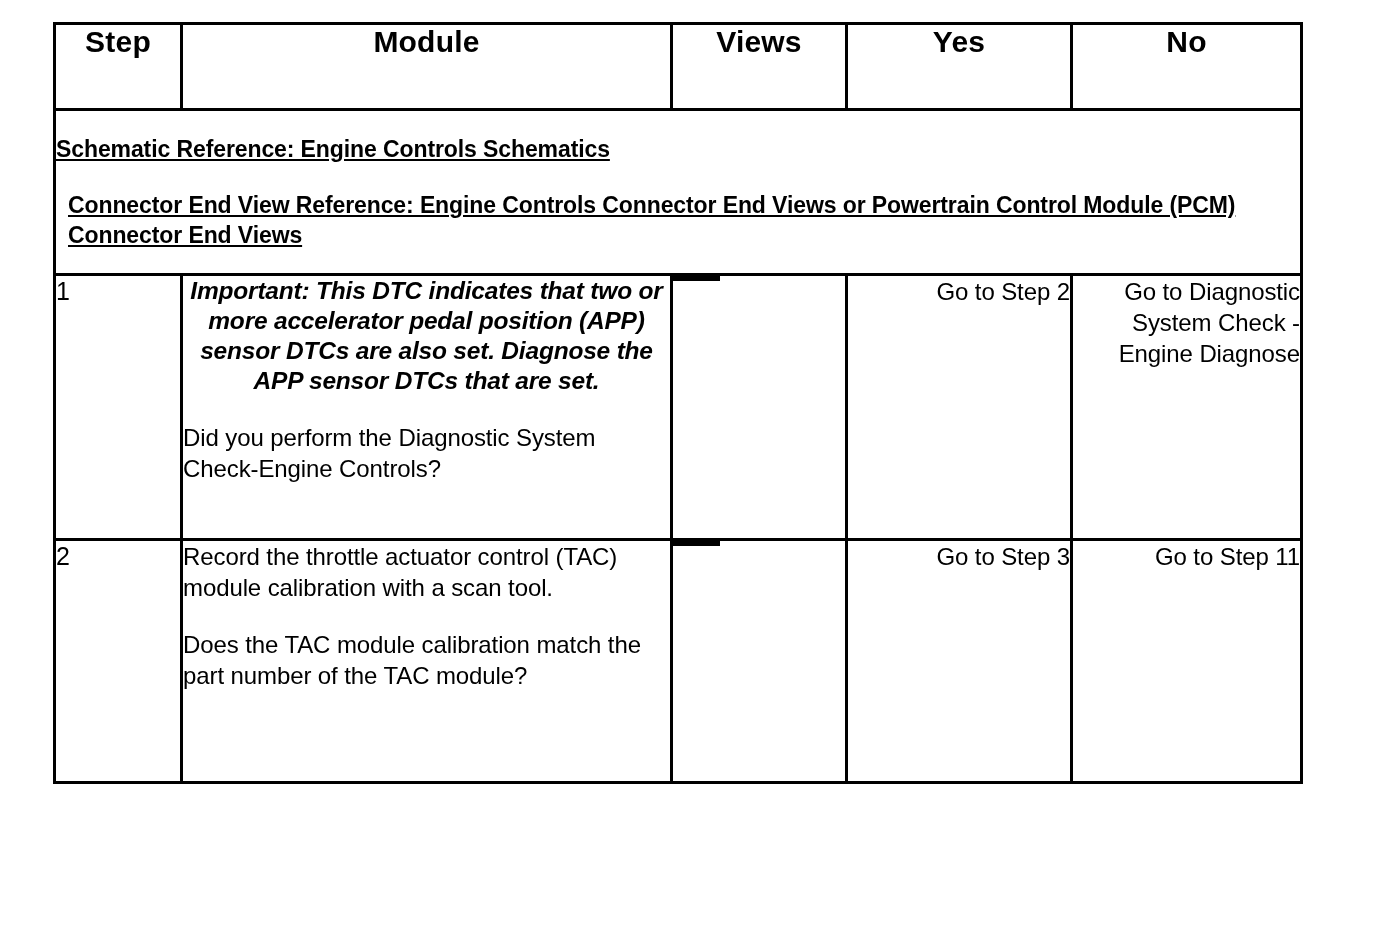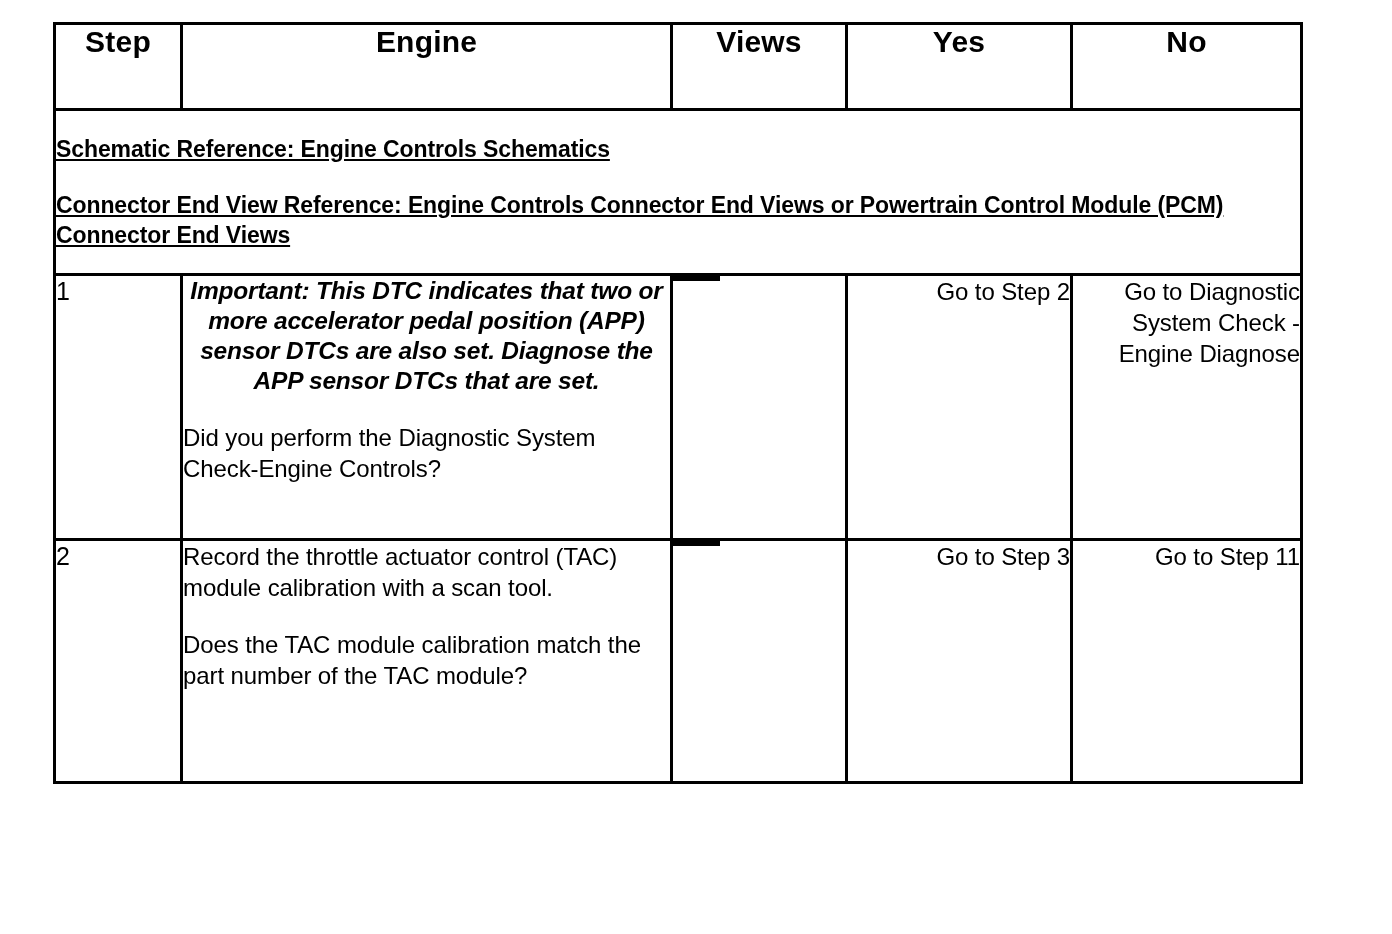--- a/index.html
+++ b/index.html
@@ -64,20 +64,21 @@
     text-decoration: underline;
   }
   .ref-line {
     font-weight: bold;
     font-size: 23px;
     line-height: 30px;
     letter-spacing: -0.1px;
   }
   .ref-line + .ref-line {
     margin-top: 26px;
+    padding-left: 12px;
   }
 
   
   .step-cell {
     vertical-align: middle;
     padding: 0 0 0 14px;
     font-size: 25px;
     line-height: 1.2;
   }
 
@@ -142,21 +143,21 @@
       <col class="col-step">
       <col class="col-action">
       <col class="col-values">
       <col class="col-yes">
       <col class="col-no">
     </colgroup>
 
     <thead>
       <tr>
         <th class="head-cell">Step</th>
-        <th class="head-cell">Engine</th>
+        <th class="head-cell">Module</th>
         <th class="head-cell">Views</th>
         <th class="head-cell">Yes</th>
         <th class="head-cell">No</th>
       </tr>
     </thead>
 
     <tbody>
 
       <tr>
         <td class="ref-cell" colspan="5">

